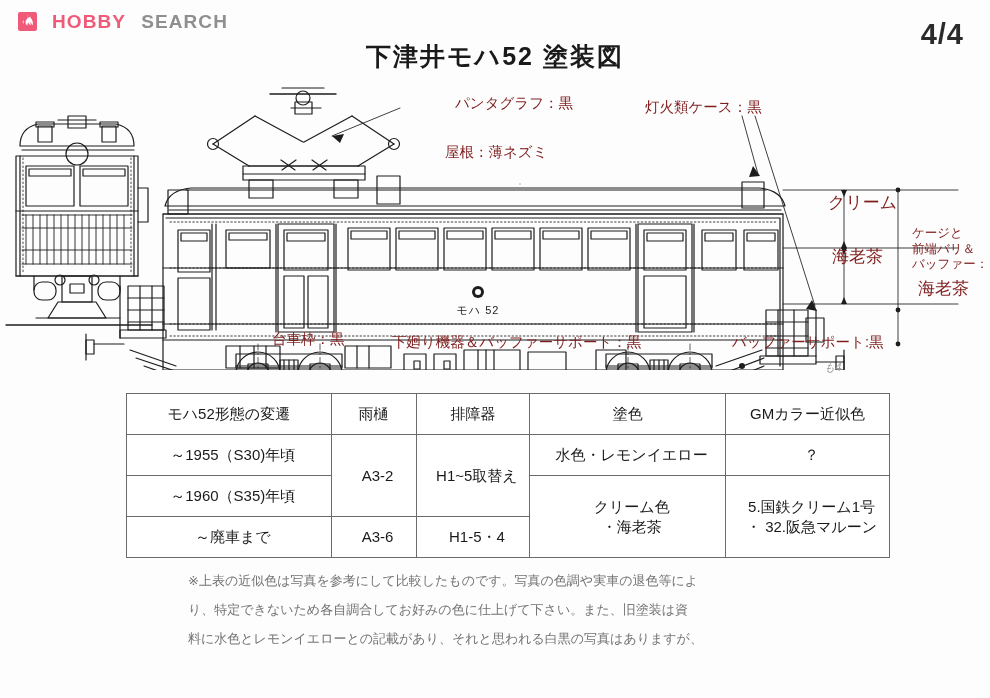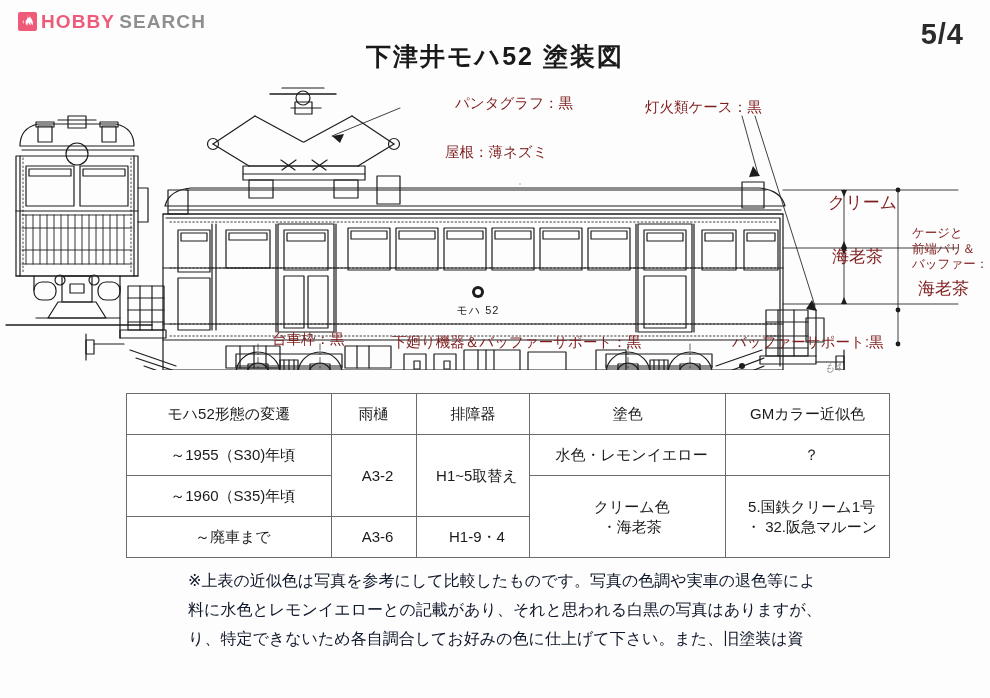--- a/index.html
+++ b/index.html
@@ -20,21 +20,21 @@
     background: #fdfdfd;
   }
 
   
   #logo {
     position: absolute;
     left: 18px;
     top: 10px;
     display: flex;
     align-items: center;
-    gap: 4px;
+    gap: 15px;
     height: 22px;
   }
   #logo-mark {
     width: 19px;
     height: 19px;
     background: #ef5a78;
     border-radius: 2px;
     position: relative;
   }
   #logo-mark svg { display: block; }
@@ -115,23 +115,23 @@
   .col-guard { width: 110px; }
   .col-paint { width: 200px; }
   .col-gm    { width: 166px; }
 
   
   #note {
     position: absolute;
     left: 188px;
     top: 566px;
     width: 726px;
-    font-size: 16px;
+    font-size: 13px;
     line-height: 29px;
-    color: #0f172a;
+    color: #737373;
     text-align: justify;
     text-indent: 0;
   }
   #note .note-line { display: block; white-space: nowrap; }
 </style>
 </head>
 <body>
 
 <div id="page">
 
@@ -139,21 +139,21 @@
     <span id="logo-mark">
       <svg width="19" height="19" viewBox="0 0 19 19" aria-hidden="true">
         <path d="M9.5 2.6c.9 2.2.2 3.4-.7 4.6-.9 1.2-1.6 2.3-1.1 4 .3 1.1 1.1 1.9 1.8 2.3-.2-1 .1-2.1.8-2.9.5 1.3 1.3 2 2.1 2.9.4-1.5.1-2.6-.4-3.6 1.2.8 2 2 2.1 3.6.9-1.2 1-2.9.5-4.3-.6-1.8-2.1-3-2.4-4.6-.8 1.1-1.5 1.3-2.1 1-.4-.2-.7-1-.6-3z" fill="#ffffff"></path>
         <path d="M5.4 8.2c.4 1.1.2 2 .1 2.9 0 .3 0 .7.1 1-.8-.9-1-2.2-.7-3.3.1-.3.3-.5.5-.6z" fill="#ffffff"></path>
       </svg>
     </span>
     <span class="logo-word logo-hobby">HOBBY</span>
     <span class="logo-word logo-search">SEARCH</span>
   </div>
 
-  <div id="page-number">5/4</div>
+  <div id="page-number">4/4</div>
 
   <div id="doc-title">下津井モハ52 塗装図</div>
 
   <div id="drawing">
 
     <svg width="990" height="292" viewBox="0 0 990 292">
       <g fill="none" stroke="#1d1d1d" stroke-width="1.2" stroke-linejoin="round" stroke-linecap="round">
 
         <g>
 
@@ -456,24 +456,24 @@
       <tr>
         <td>～1960（S35)年頃</td>
         <td rowspan="2" style="white-space:pre-line;">クリーム色
 ・海老茶</td>
         <td rowspan="2" style="white-space:pre-line;">5.国鉄クリーム1号
 ・ 32.阪急マルーン</td>
       </tr>
       <tr>
         <td>～廃車まで</td>
         <td>A3-6</td>
-        <td>H1-9・4</td>
+        <td>H1-5・4</td>
       </tr>
     </tbody>
   </table>
 
   <div id="note">
     <span class="note-line">※上表の近似色は写真を参考にして比較したものです。写真の色調や実車の退色等によ</span>
+    <span class="note-line">り、特定できないため各自調合してお好みの色に仕上げて下さい。また、旧塗装は資</span>
     <span class="note-line">料に水色とレモンイエローとの記載があり、それと思われる白黒の写真はありますが、</span>
-    <span class="note-line">り、特定できないため各自調合してお好みの色に仕上げて下さい。また、旧塗装は資</span>
   </div>
 
 </div>
 
 </body></html>

